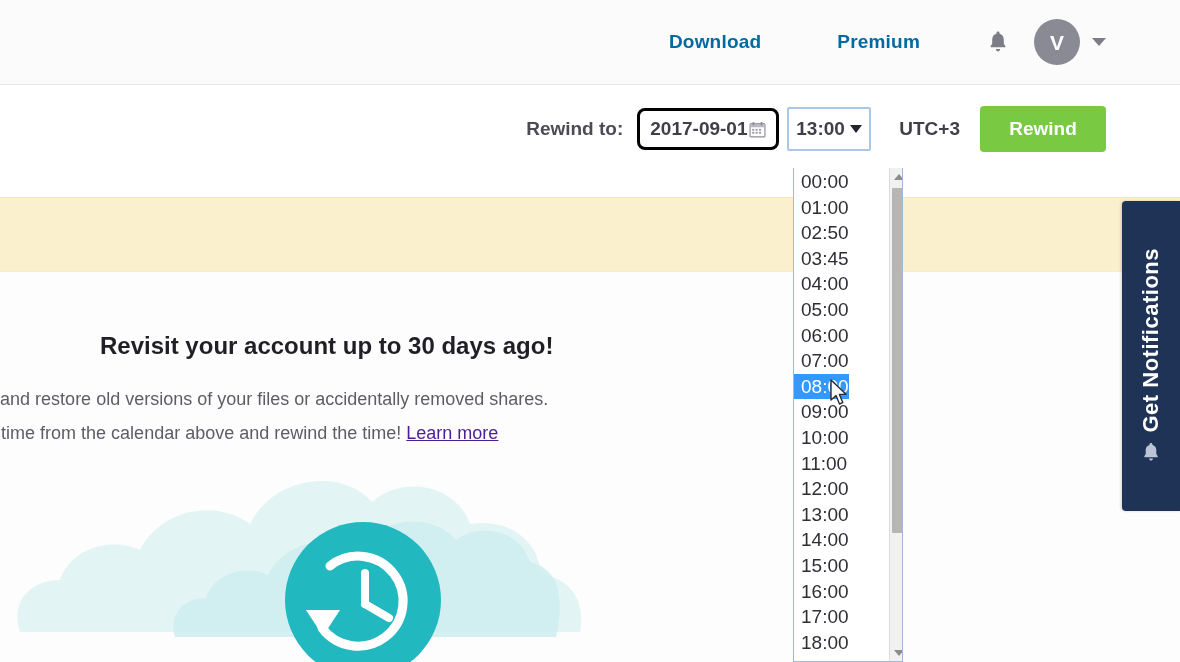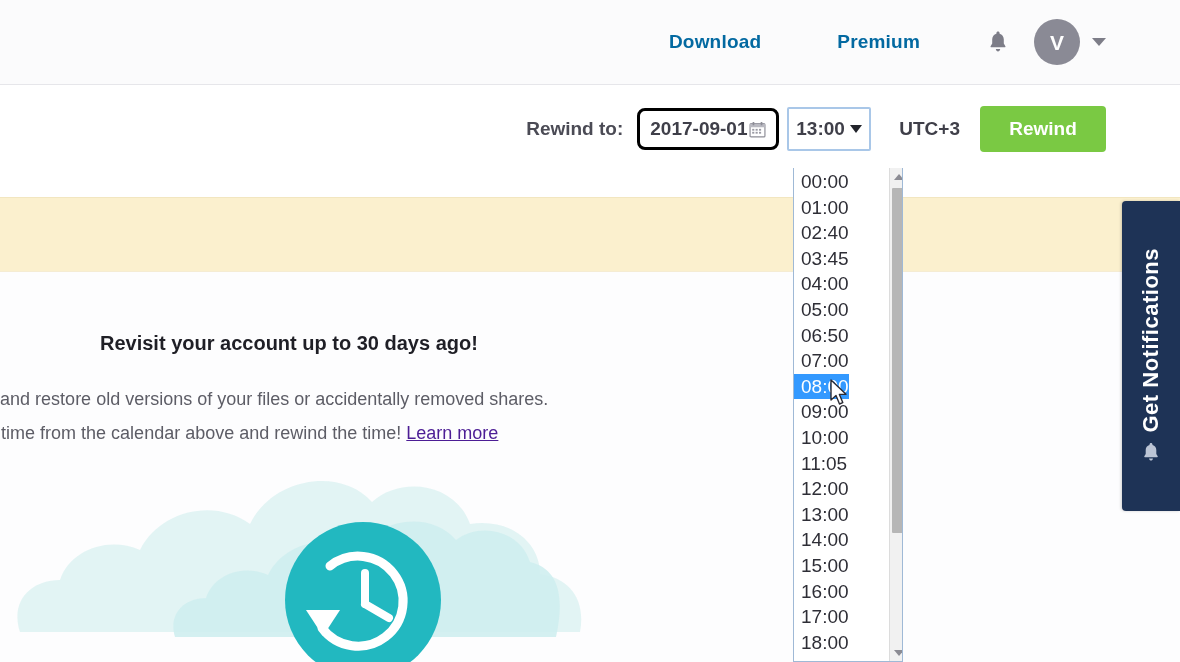--- a/index.html
+++ b/index.html
@@ -221,21 +221,21 @@
 
   
   .content {
     position: absolute; left: 0; top: 272px;
     width: 1180px; height: 390px;
     background: #fdfdfe;
     overflow: hidden;
   }
   .heading {
     position: absolute; left: 100px; top: 60px;
-    font-size: 20px; font-weight: bold; color: #1f1f26;
+    font-size: 24px; font-weight: bold; color: #1f1f26;
     white-space: nowrap;
   }
   .para {
     position: absolute; left: -116px; top: 110px;
     width: 1000px;
     font-size: 18px; color: #5d5d66;
     line-height: 34px;
   }
   .learn-more {
     color: #4c1d95;
@@ -362,30 +362,30 @@
         <span>ick a date and time from the calendar above and rewind the time!</span>
         <span class="learn-more">Learn more</span>
       </div>
     </div>
   </div>
 
   <div class="dropdown">
     <div class="dd-options" id="dd-options">
         <div class="dd-opt">00:00</div>
         <div class="dd-opt">01:00</div>
-        <div class="dd-opt">02:40</div>
+        <div class="dd-opt">02:50</div>
         <div class="dd-opt">03:45</div>
         <div class="dd-opt">04:00</div>
         <div class="dd-opt">05:00</div>
-        <div class="dd-opt">06:50</div>
+        <div class="dd-opt">06:00</div>
         <div class="dd-opt">07:00</div>
         <div class="dd-opt selected">08:00</div>
         <div class="dd-opt">09:00</div>
         <div class="dd-opt">10:00</div>
-        <div class="dd-opt">11:05</div>
+        <div class="dd-opt">11:00</div>
         <div class="dd-opt">12:00</div>
         <div class="dd-opt">13:00</div>
         <div class="dd-opt">14:00</div>
         <div class="dd-opt">15:00</div>
         <div class="dd-opt">16:00</div>
         <div class="dd-opt">17:00</div>
         <div class="dd-opt">18:00</div>
         <div class="dd-opt">19:00</div>
       </div>
     <div class="dd-scroll">

